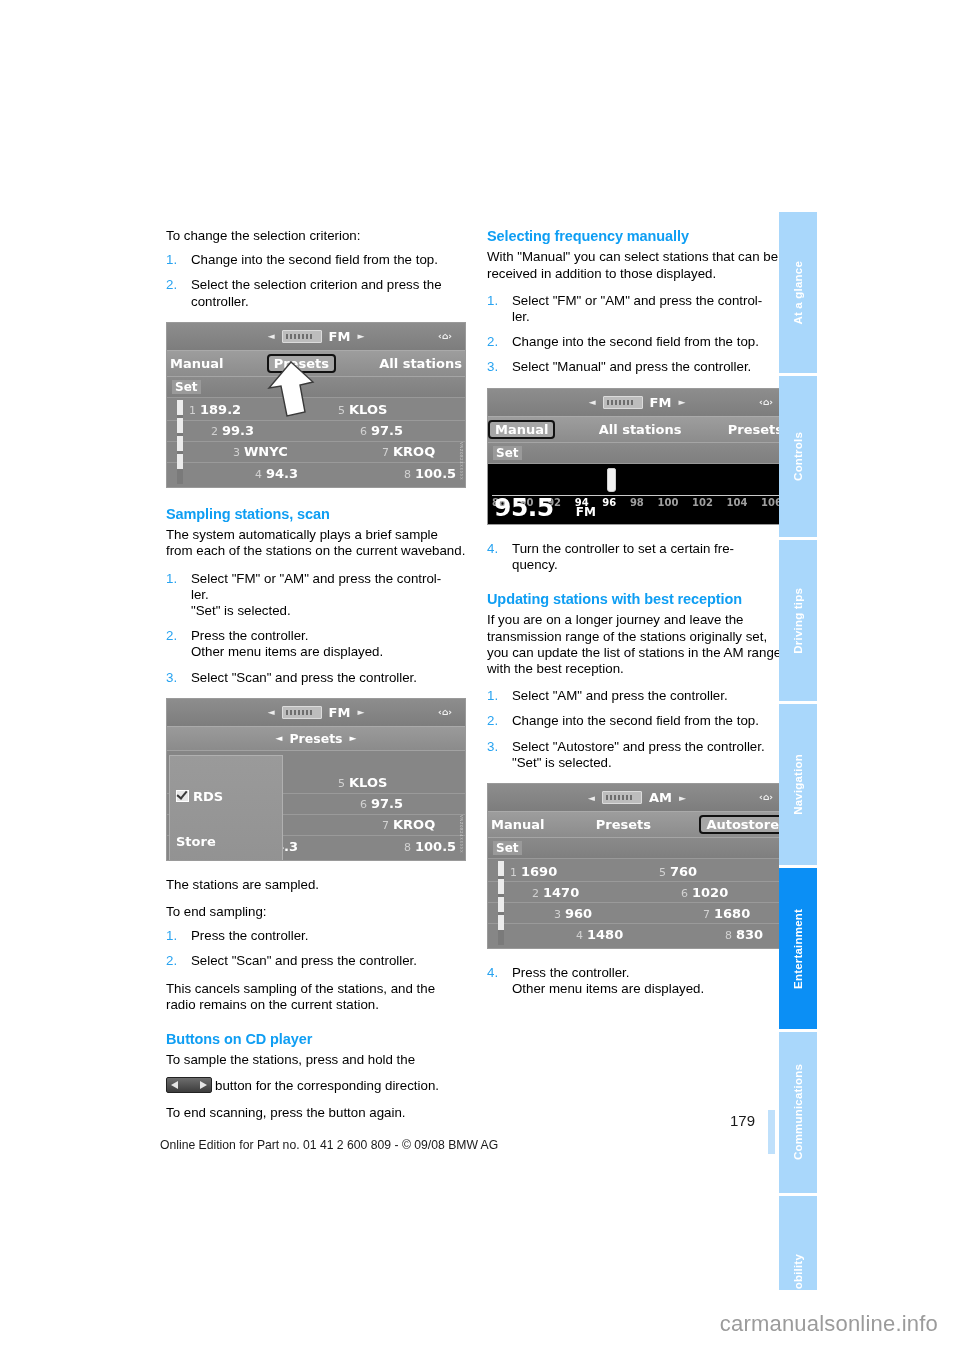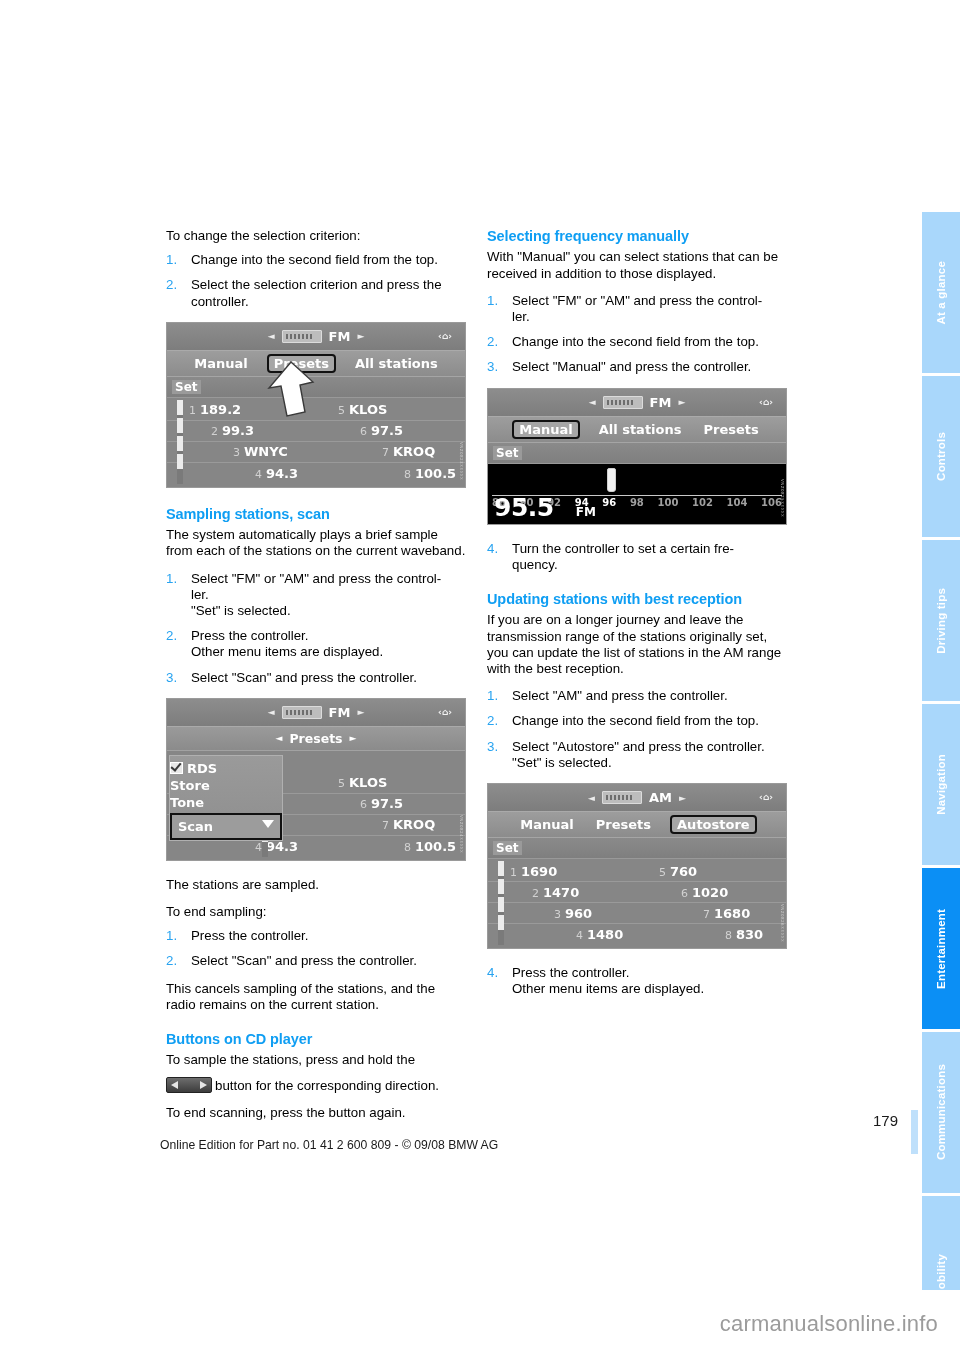--- a/index.html
+++ b/index.html
@@ -13,21 +13,21 @@
     position: relative;
     font-family: "Liberation Sans", sans-serif;
     color: #000;
     overflow: hidden;
   }
 
   
   #page {
     position: absolute;
     left: 0; top: 0;
-    width: 960px;
+    width: 817px;
     height: 1290px;
     background: #ffffff;
   }
 
   
   .col {
     position: absolute;
     top: 228px;
     width: 300px;
   }
@@ -137,21 +137,21 @@
     font-size: 9px; opacity:.9;
   }
 
   
   .sb-menu {
     height: 25px;
     background: linear-gradient(#9d9d9d,#8c8c8c);
     border-bottom: 1px solid #a5a5a5;
     display: flex;
     align-items: center;
-    justify-content: center;
+    justify-content: space-between;
     gap: 16px;
     font-size: 13px;
     font-weight: bold;
     position: relative;
   }
   .sb-menu .item { padding: 0 3px; white-space: nowrap; }
   .sb-menu .item.sel {
     border: 2px solid #111;
     border-radius: 4px;
     background: #a6a6a6;
@@ -270,25 +270,26 @@
     top: 56px;
     width: 112px;
     background: linear-gradient(#9a9a9a,#8e8e8e);
     border: 1px solid #b0b0b0;
     z-index: 4;
     padding-top: 4px;
   }
   .dropdown .ditem {
     font-size: 13px;
     font-weight: bold;
-    padding: 1px 0;
+    padding: 1px 6px;
     color: #fff;
     display: flex;
     align-items: center;
     gap: 4px;
+    margin-top: 28px;
   }
   .dropdown .ditem.sel {
     border: 2px solid #111;
     background: #9c9c9c;
     margin: 2px 0 0 0;
     padding: 4px 6px;
     position: relative;
   }
   .dropdown .ditem.sel .caret {
     position:absolute; right:6px; top: 5px;

